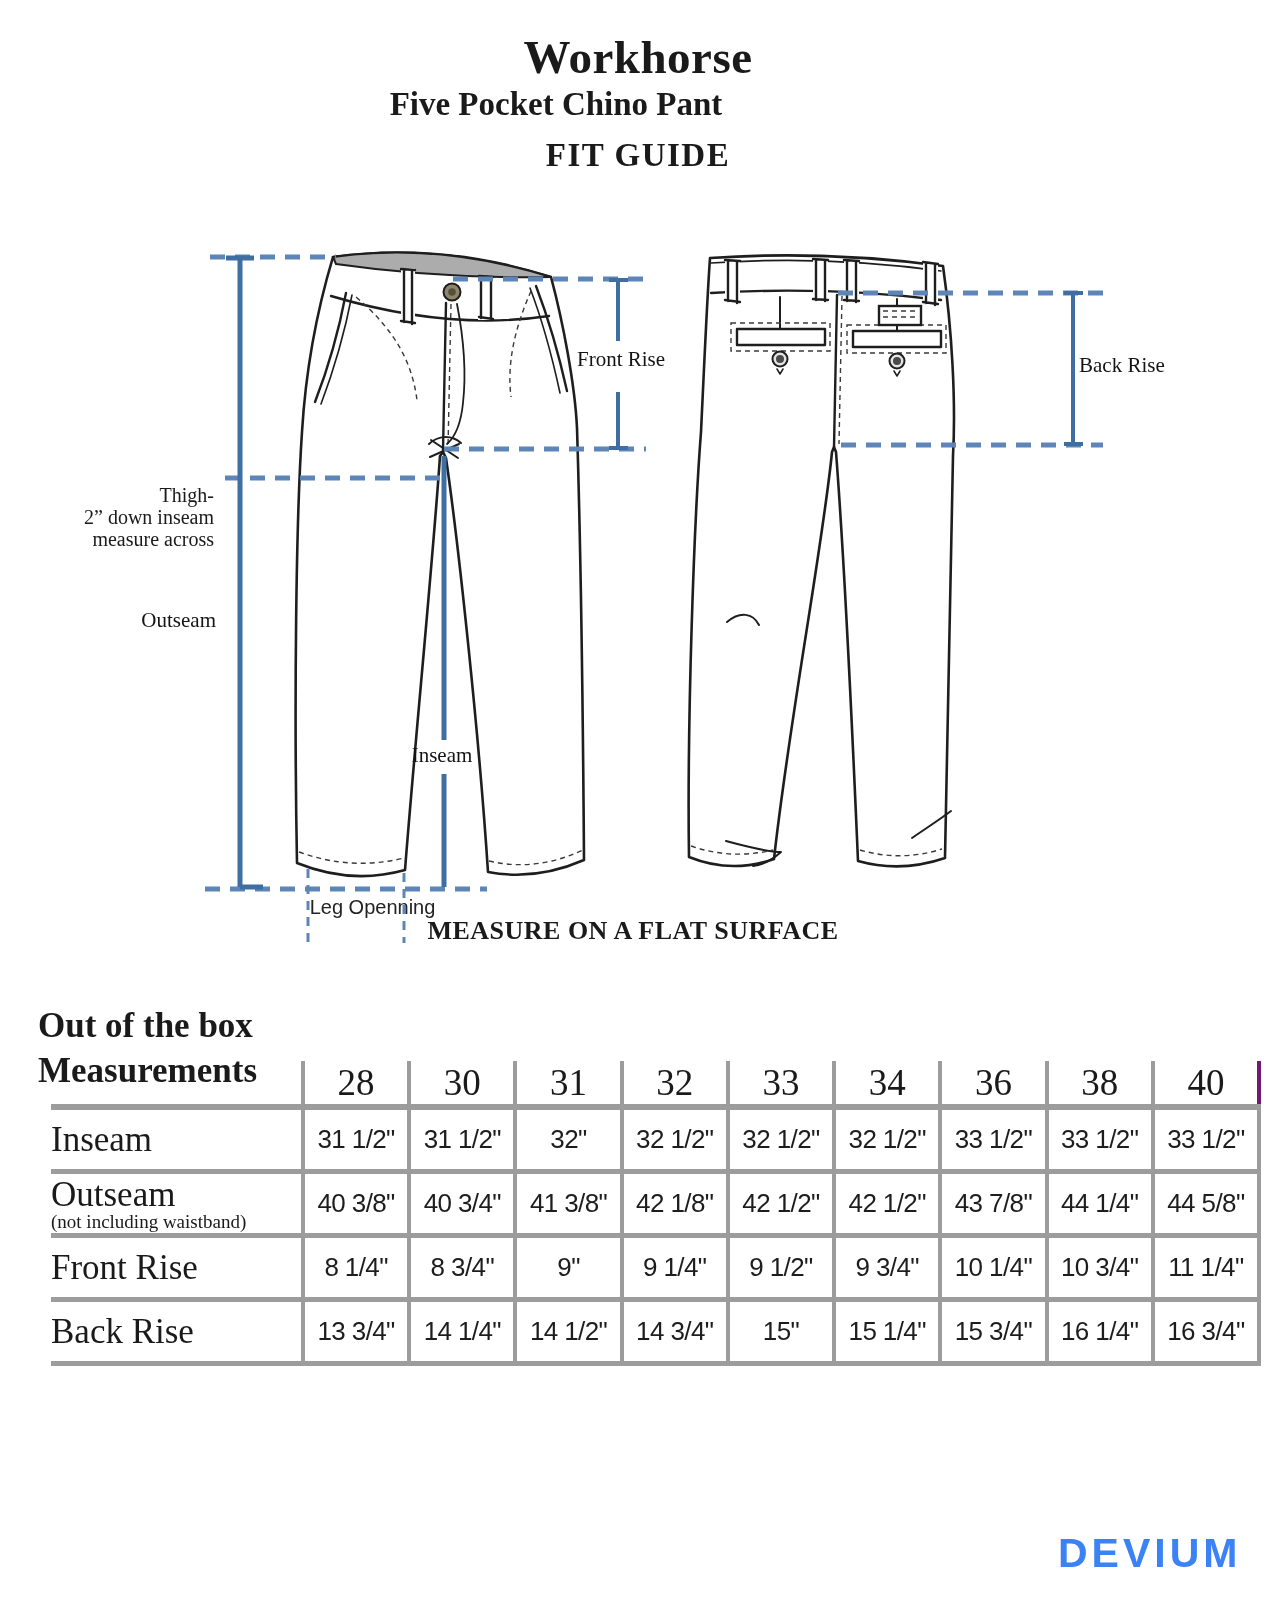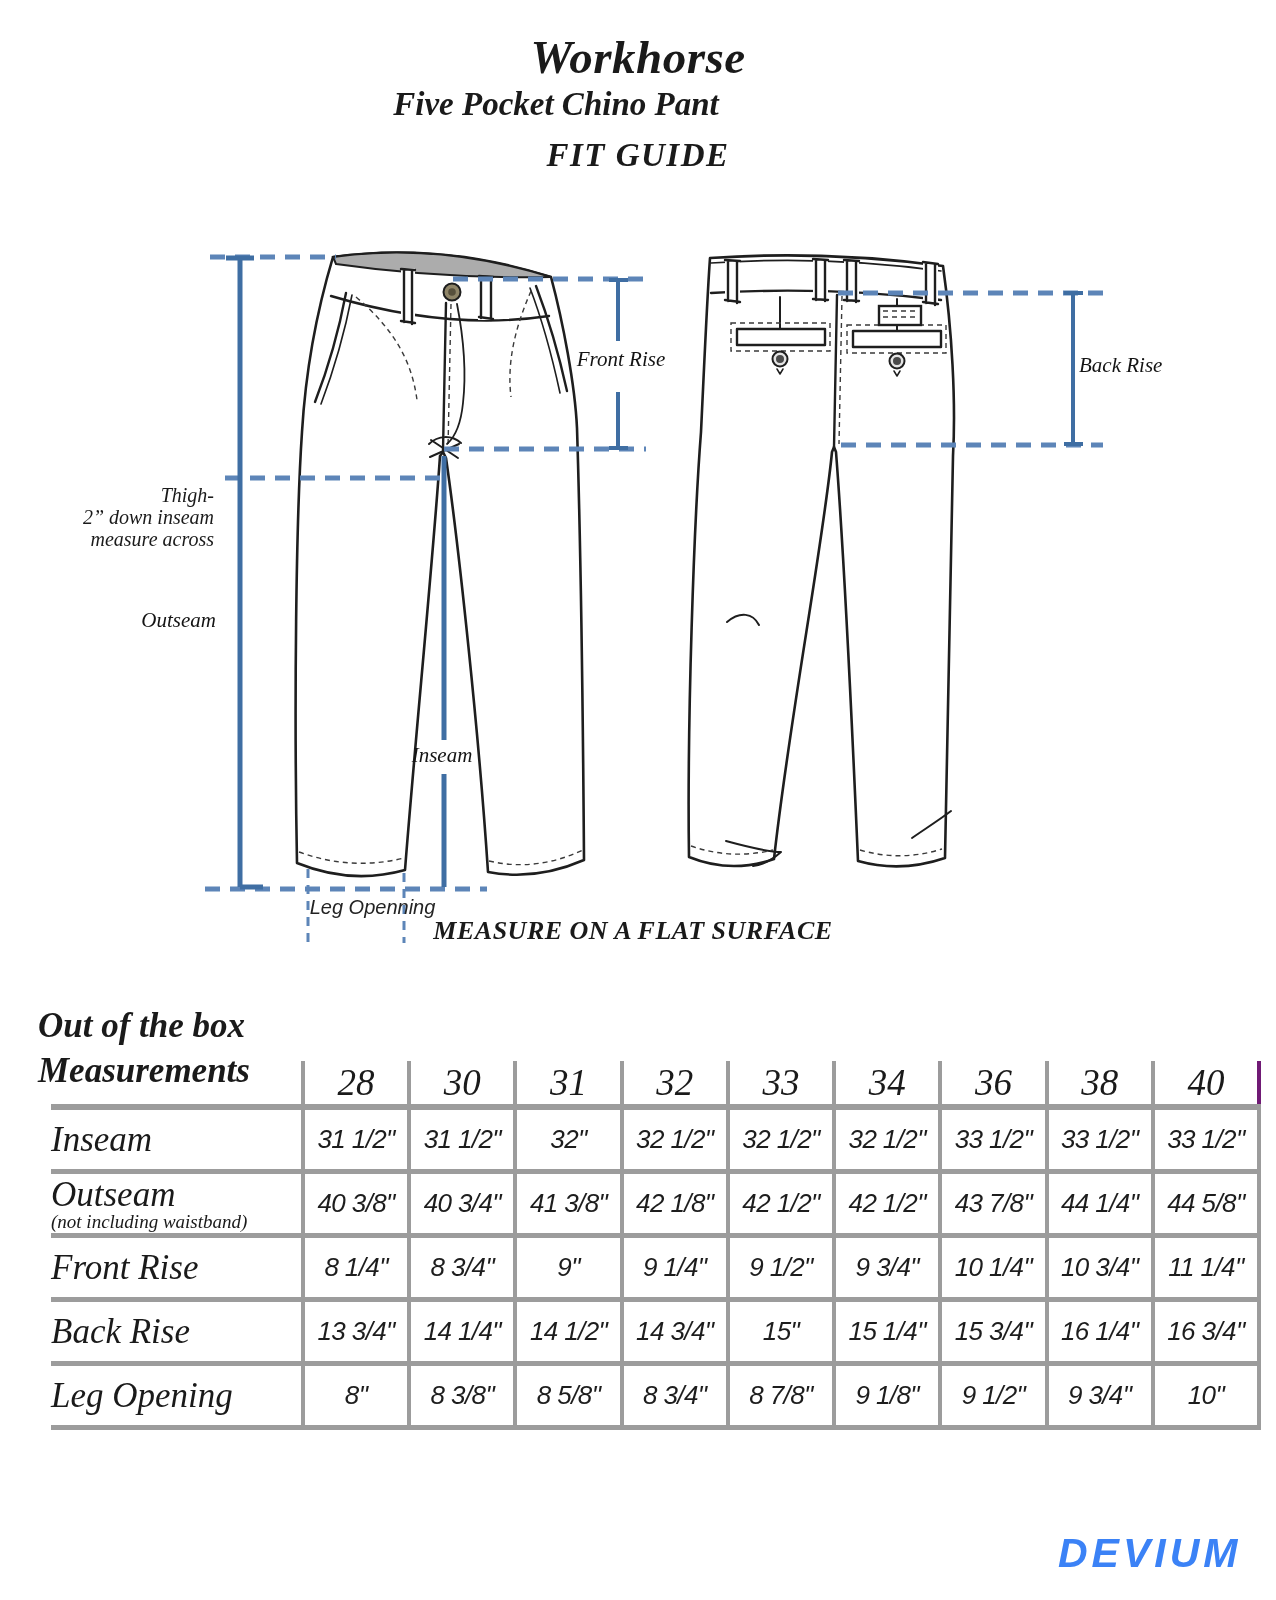--- a/index.html
+++ b/index.html
@@ -1,21 +1,21 @@
 <!DOCTYPE html>
 <html><head>
 <meta charset="utf-8">
 <style>
   html,body{margin:0;padding:0;}
   body{
     width:1276px;height:1600px;position:relative;background:#ffffff;
     font-family:"Liberation Serif",serif;color:#1a1a1a;overflow:hidden;
     --sketch:#1e1e1e; --dash:#5d85b8; --measure:#3f6ea3; --waistfill:#acacac;
   }
-  .abs{position:absolute;font-style:italic;}
+  .abs{position:absolute;}
   .center{text-align:center;}
   .title1{top:30px;left:0;width:1276px;font-size:47px;font-weight:700;letter-spacing:.5px;}
   .title2{top:86px;left:8px;width:1096px;font-size:33px;font-weight:700;text-align:center;}
   .title3{top:137px;left:0;width:1276px;font-size:33px;font-weight:700;letter-spacing:1.5px;}
   .measure-note{top:916px;left:0;width:1266px;font-size:26px;font-weight:700;letter-spacing:.5px;}
   svg.diagram{position:absolute;left:0;top:0;width:1276px;height:1600px;}
   .sk{stroke:var(--sketch);fill:none;stroke-width:2.4;stroke-linecap:round;stroke-linejoin:round;}
   .skf{fill:#fff;stroke:var(--sketch);stroke-width:2.6;stroke-linejoin:round;}
   .stitch{stroke:#3a3a3a;stroke-width:1.4;stroke-dasharray:5 4;fill:none;}
   .dash{stroke:var(--dash);stroke-width:5;stroke-dasharray:15 10;fill:none;}
@@ -213,31 +213,17 @@
           <td class="val">13 3/4"</td>
           <td class="val">14 1/4"</td>
           <td class="val">14 1/2"</td>
           <td class="val">14 3/4"</td>
           <td class="val">15"</td>
           <td class="val">15 1/4"</td>
           <td class="val">15 3/4"</td>
           <td class="val">16 1/4"</td>
           <td class="val">16 3/4"</td>
         </tr>
-        <tr>
-          <td class="rowlabel">
-            <span class="lab">Leg Opening</span>
-          </td>
-          <td class="val">8"</td>
-          <td class="val">8 3/8"</td>
-          <td class="val">8 5/8"</td>
-          <td class="val">8 3/4"</td>
-          <td class="val">8 7/8"</td>
-          <td class="val">9 1/8"</td>
-          <td class="val">9 1/2"</td>
-          <td class="val">9 3/4"</td>
-          <td class="val">10"</td>
-        </tr>
       </tbody>
   </table>
 </div>
 
 <div class="abs brand">DEVIUM</div>
 
 </body></html>

